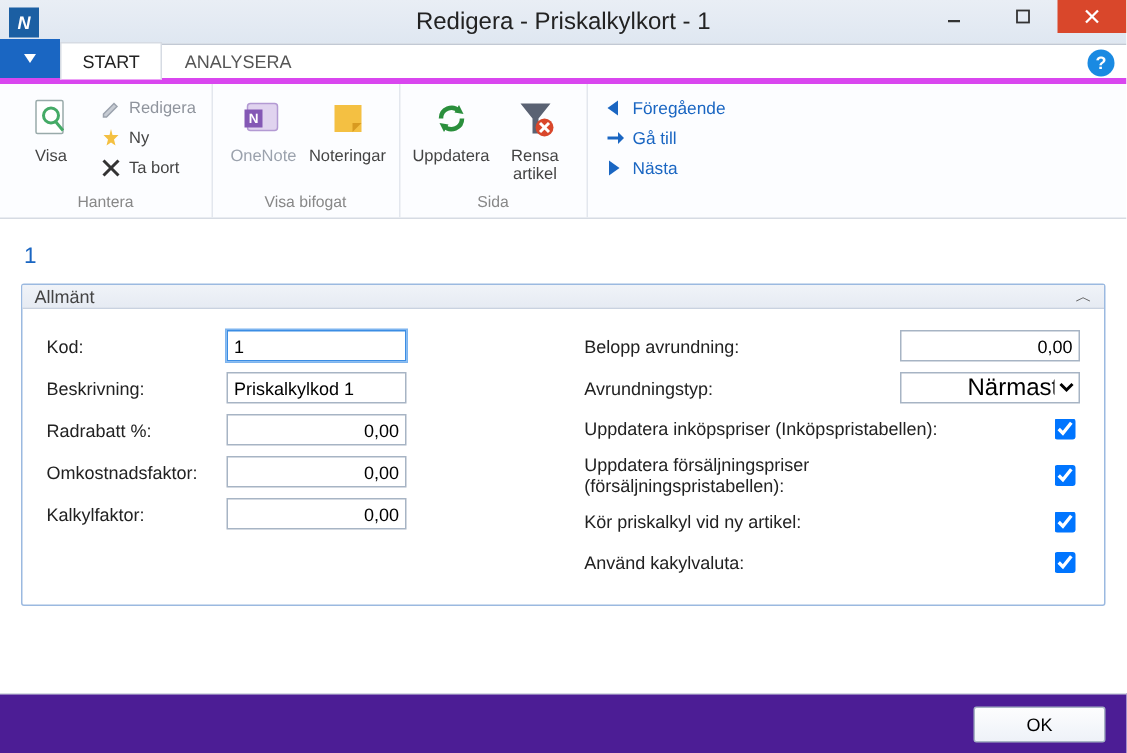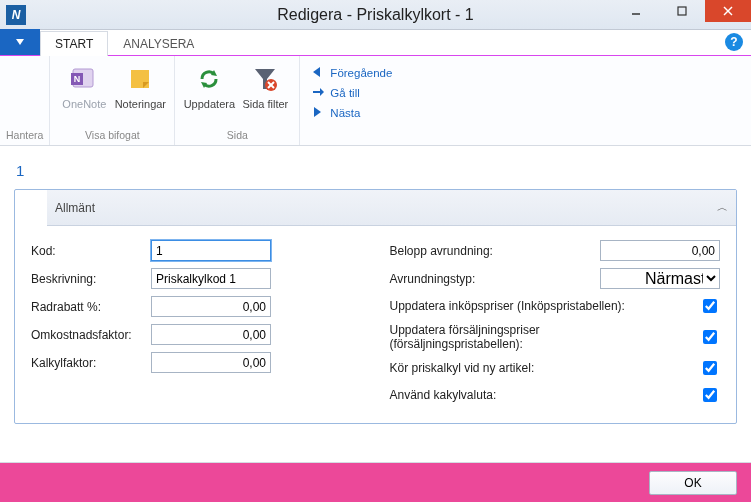--- a/index.html
+++ b/index.html
@@ -3,54 +3,54 @@
 <meta charset="utf-8">
 <style>
   * { box-sizing: border-box; font-family: "Segoe UI", Tahoma, sans-serif; }
   body { margin:0; background:#fff; width:751px; height:502px; overflow:hidden; }
   .titlebar { height:30px; background:linear-gradient(#e9eef5,#dfe7f1); border-bottom:1px solid #c2c9d4; display:flex; align-items:center; position:relative; }
   .titlebar .appicon { width:20px; height:20px; margin:0 6px 0 6px; display:flex; align-items:center; justify-content:center; font-weight:bold; color:#fff; background:#1b5fa3; font-size:12px; font-style:italic; }
   .titlebar .title { position:absolute; left:0; right:0; text-align:center; font-size:16px; color:#222; pointer-events:none; }
   .titlebar .winbtns { position:absolute; right:0; top:0; display:flex; height:22px; }
   .winbtn { width:46px; height:22px; display:flex; align-items:center; justify-content:center; font-size:10px; color:#333; }
   .winbtn.close { background:#d9472b; color:#fff; }
-  .tabs { height:26px; border-bottom:1px solid #d946ef; display:flex; align-items:flex-end; padding-left:0; position:relative; }
+  .tabs { height:26px; border-bottom:4px solid #d946ef; display:flex; align-items:flex-end; padding-left:0; position:relative; }
   .file-btn { width:40px; height:26px; background:#1a66c2; color:#fff; display:flex; align-items:center; justify-content:center; font-size:10px; }
   .tab { padding:0 14px; height:25px; line-height:25px; font-size:12px; color:#555; border:1px solid transparent; border-bottom:none; position:relative; top:1px; cursor:pointer; }
   .tab.active { background:#fff; border-color:#d6dbe3; color:#222; }
   .help-btn { position:absolute; right:8px; top:3px; width:18px; height:18px; border-radius:50%; background:#1a8ae2; color:#fff; font-size:12px; font-weight:bold; display:flex; align-items:center; justify-content:center; }
   .ribbon { height:90px; border-bottom:1px solid #d6dbe3; display:flex; background:#fcfdff; }
   .rgroup { border-right:1px solid #e3e7ee; padding:4px 6px 2px 6px; display:flex; flex-direction:column; justify-content:space-between; }
   .rgroup-label { text-align:center; font-size:10.5px; color:#888; padding-bottom:2px; }
   .rbig { display:flex; flex-direction:column; align-items:center; justify-content:flex-start; width:56px; padding-top:4px; font-size:11px; color:#444; cursor:pointer; }
   .rbig .ric { width:30px; height:30px; margin-bottom:4px; display:flex; align-items:center; justify-content:center; }
   .rsmall { display:flex; align-items:center; font-size:11px; color:#8f949d; padding:2px 4px; height:20px; cursor:pointer; }
   .rsmall .ric { width:16px; height:16px; margin-right:4px; display:flex; align-items:center; justify-content:center; }
   .row-flex { display:flex; }
   .vcol { display:flex; flex-direction:column; justify-content:flex-start; }
   .nav-item { display:flex; align-items:center; font-size:11.5px; color:#1a66c2; padding:2px 6px; cursor:pointer; }
   .nav-item .ric { width:14px; height:14px; margin-right:4px; }
   .content { padding:10px 14px 0 14px; }
   .doc-no { color:#1a66c2; font-size:15px; padding:6px 0 10px 2px; }
   .pane { border:1px solid #9bb9e0; border-radius:2px; }
-  .pane-hdr { background:linear-gradient(#f0f3f8,#e6ebf3); border-bottom:1px solid #c9d2e0; height:36px; display:flex; align-items:center; justify-content:space-between; padding:0 8px; font-size:12px; color:#444;margin-left:32px; }
+  .pane-hdr { background:linear-gradient(#f0f3f8,#e6ebf3); border-bottom:1px solid #c9d2e0; height:16px; display:flex; align-items:center; justify-content:space-between; padding:0 8px; font-size:12px; color:#444; }
   .collapse-btn { font-size:11px; color:#555; cursor:pointer; }
   .pane-body { padding:14px 16px 18px 16px; display:flex; gap:28px; }
   .col { flex:1; display:flex; flex-direction:column; gap:7px; }
   .fld { display:flex; align-items:center; }
   .fld label { width:120px; font-size:12px; color:#222; }
   .col.right .fld label { width:auto; flex:1; padding-right:12px; }
   .fld .inp { width:120px; height:21px; border:1px solid #a7b4c4; font-size:12px; padding:0 4px; background:#fff; }
   .fld .inp.num { text-align:right; }
   .fld .inp.focused { border-color:#3b8de4; outline:1px solid #7db4ef; }
   .fld .sel { width:120px; height:21px; border:1px solid #a7b4c4; font-size:16px; background:#fff;padding-left:40px; }
   .chk { width:14px; height:14px; }
   .right .fld .side { width:44px; display:flex; justify-content:flex-end; }
   .right .fld .side.input { width:120px; }
-  .footer { position:absolute; bottom:0; left:0; right:0; height:40px; border-top:1px solid #d6dbe3; display:flex; align-items:center; justify-content:flex-end; padding-right:14px; background:#ec4899; }
+  .footer { position:absolute; bottom:0; left:0; right:0; height:40px; border-top:1px solid #d6dbe3; display:flex; align-items:center; justify-content:flex-end; padding-right:14px; background:#4c1d95; }
   .okbtn { width:88px; height:24px; border:1px solid #a7b4c4; background:linear-gradient(#fdfdfe,#eef2f8); font-size:12px; border-radius:2px; cursor:pointer; }
   svg { display:block; }
 </style>
 </head>
 <body>
 
 <div class="titlebar">
   <div class="appicon">N</div>
   <div class="title">Redigera - Priskalkylkort - 1</div>
   <div class="winbtns">
@@ -80,20 +80,57 @@
       </svg>
     </div>
   <div class="tab active">START</div>
   <div class="tab">ANALYSERA</div>
   <div class="help-btn">?</div>
 </div>
 
 <div class="ribbon">
   <div class="rgroup">
     <div class="row-flex">
+      <div class="rbig">
+        <span class="ric">
+            <svg width="28" height="28">
+              <rect x="4" y="2" width="18" height="22" rx="1" fill="#fff" stroke="#9aa"></rect>
+              <circle cx="14" cy="12" r="5" fill="none" stroke="#4a6" stroke-width="2"></circle>
+              <line x1="17" y1="16" x2="22" y2="22" stroke="#4a6" stroke-width="2"></line>
+            </svg>
+          </span>
+        <span>Visa</span>
+      </div>
+      <div class="vcol" style="padding-top:2px;">
+        <div class="rsmall">
+            <span class="ric">
+              <svg width="14" height="14">
+                <path d="M2 11 L9 4 L11 6 L4 13 L2 13 Z" fill="#c7ccd4" stroke="#9ba2ad"></path>
+              </svg>
+            </span>
+            <span>Redigera</span>
+          </div>
+        <div class="rsmall" style="color:#444">
+            <span class="ric">
+              <svg width="14" height="14">
+                <polygon points="7,1 8,5 12,5 9,8 10,12 7,10 4,12 5,8 2,5 6,5" fill="#f4c042"></polygon>
+              </svg>
+            </span>
+            <span>Ny</span>
+          </div>
+        <div class="rsmall" style="color:#444">
+            <span class="ric">
+              <svg width="14" height="14">
+                <line x1="2" y1="2" x2="12" y2="12" stroke="#333" stroke-width="2"></line>
+                <line x1="12" y1="2" x2="2" y2="12" stroke="#333" stroke-width="2"></line>
+              </svg>
+            </span>
+            <span>Ta bort</span>
+          </div>
+      </div>
     </div>
     <div class="rgroup-label">Hantera</div>
   </div>
 
   <div class="rgroup">
     <div class="row-flex">
       <div class="rbig" style="color:#9ba2ad">
         <span class="ric">
             <svg width="28" height="28">
               <rect x="3" y="4" width="20" height="18" rx="2" fill="#e0d3ef" stroke="#b39ad3"></rect>
@@ -131,21 +168,21 @@
       </div>
       <div class="rbig">
         <span class="ric">
             <svg width="28" height="28">
               <polygon points="4,4 24,4 16,14 16,24 12,24 12,14" fill="#5a6273"></polygon>
               <circle cx="20" cy="20" r="6" fill="#d9472b"></circle>
               <line x1="17" y1="17" x2="23" y2="23" stroke="#fff" stroke-width="2"></line>
               <line x1="23" y1="17" x2="17" y2="23" stroke="#fff" stroke-width="2"></line>
             </svg>
           </span>
-        <span style="text-align:center; line-height:12px">Sida filter</span>
+        <span style="text-align:center; line-height:12px">Rensa artikel</span>
       </div>
     </div>
     <div class="rgroup-label">Sida</div>
   </div>
 
   <div class="rgroup" style="border-right:none">
     <div class="vcol" style="padding-top:4px; gap:2px;">
       <div class="nav-item">
           <span class="ric">
             <svg width="10" height="12">

